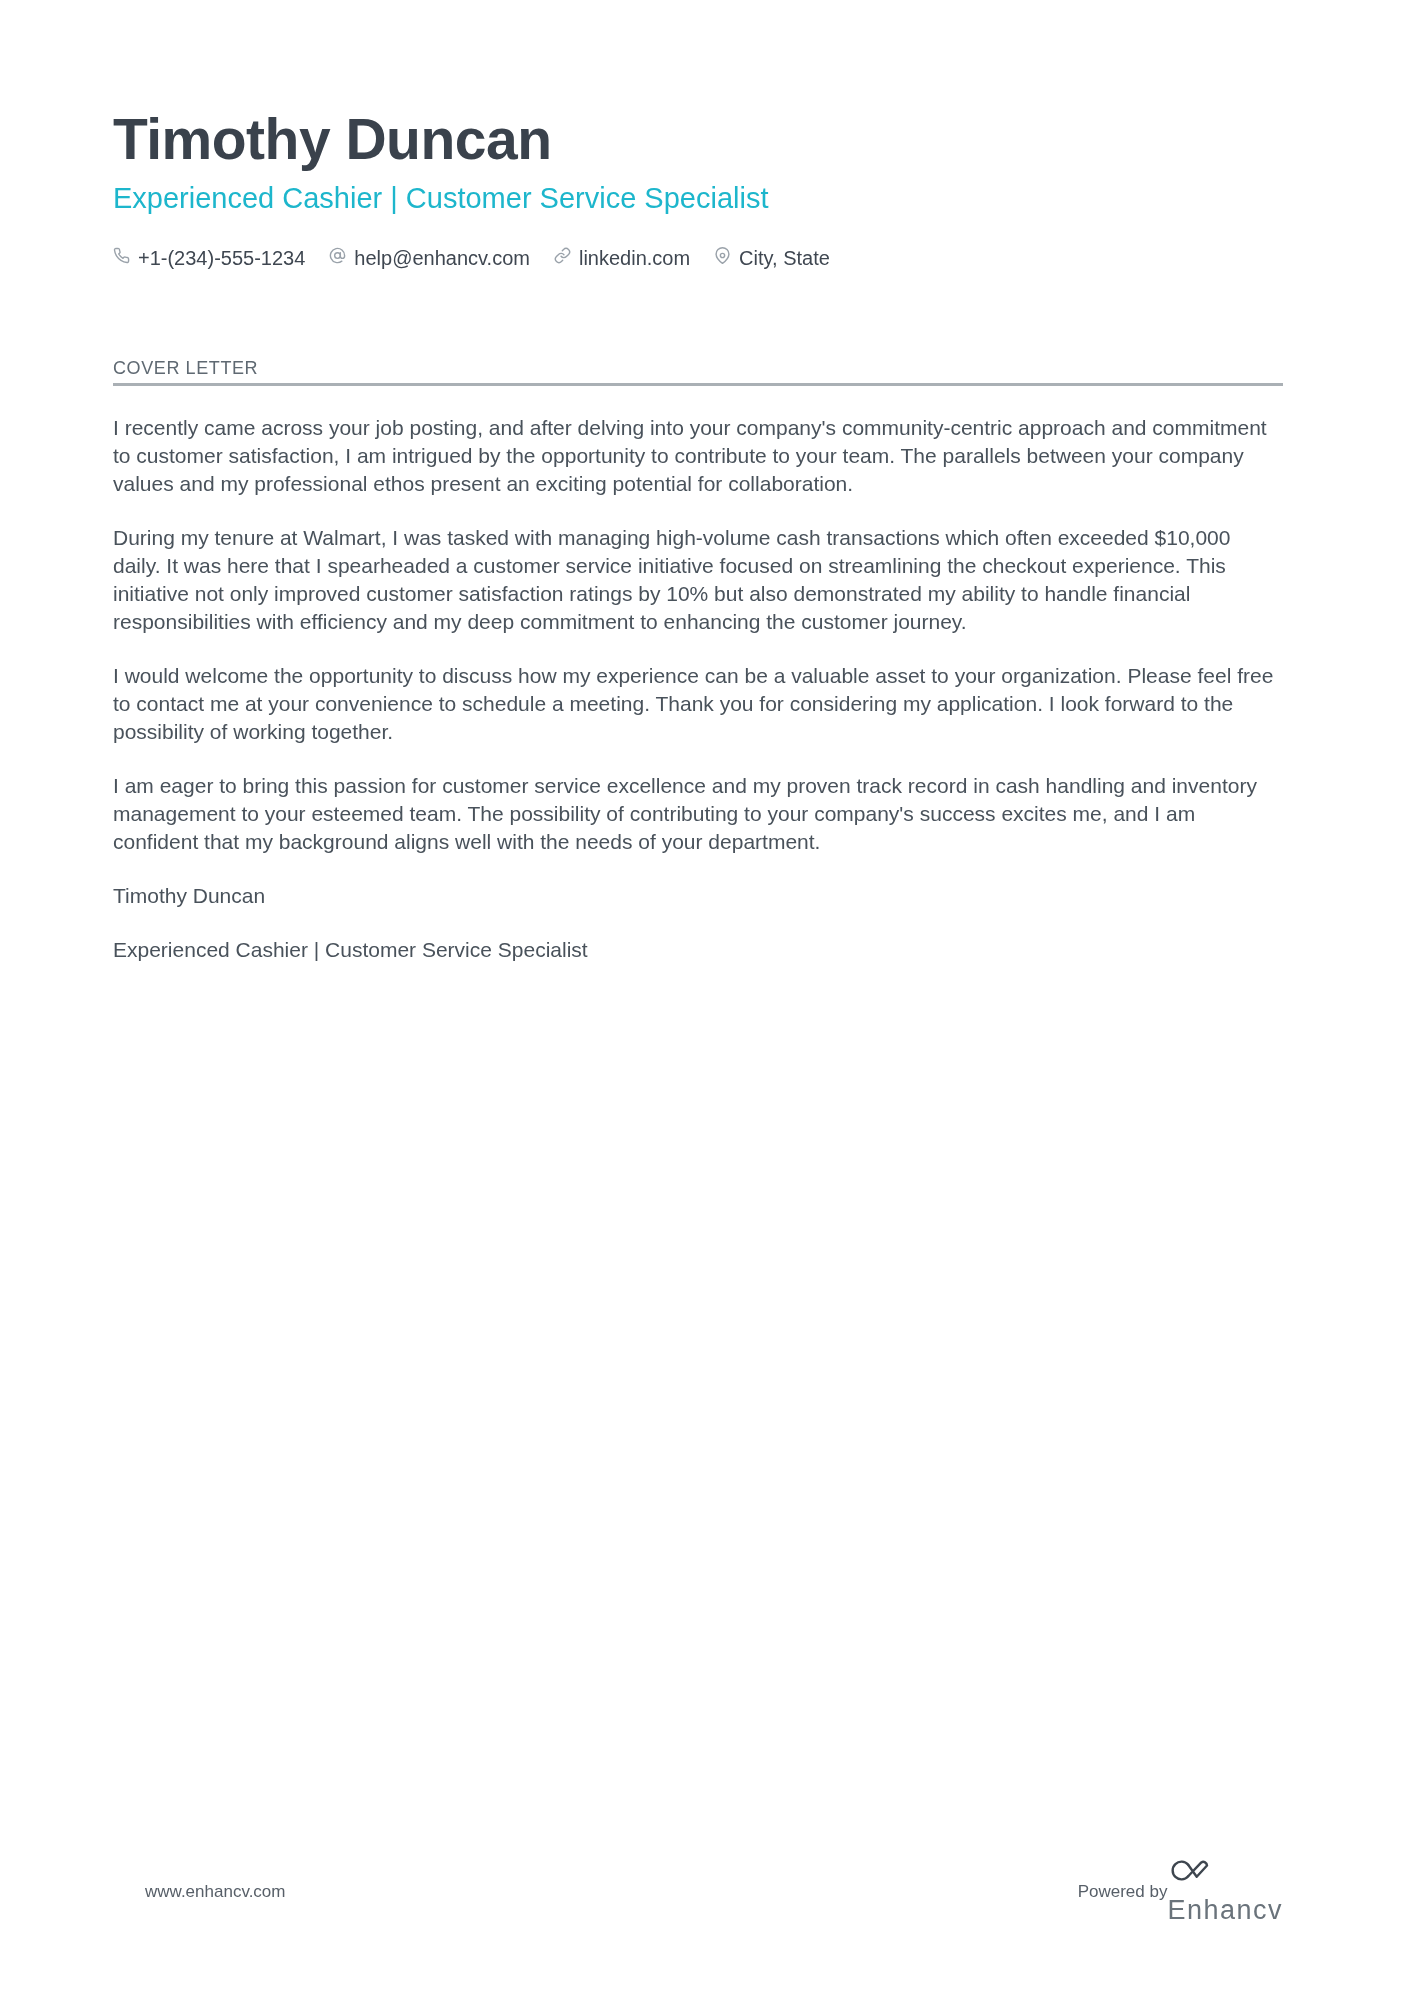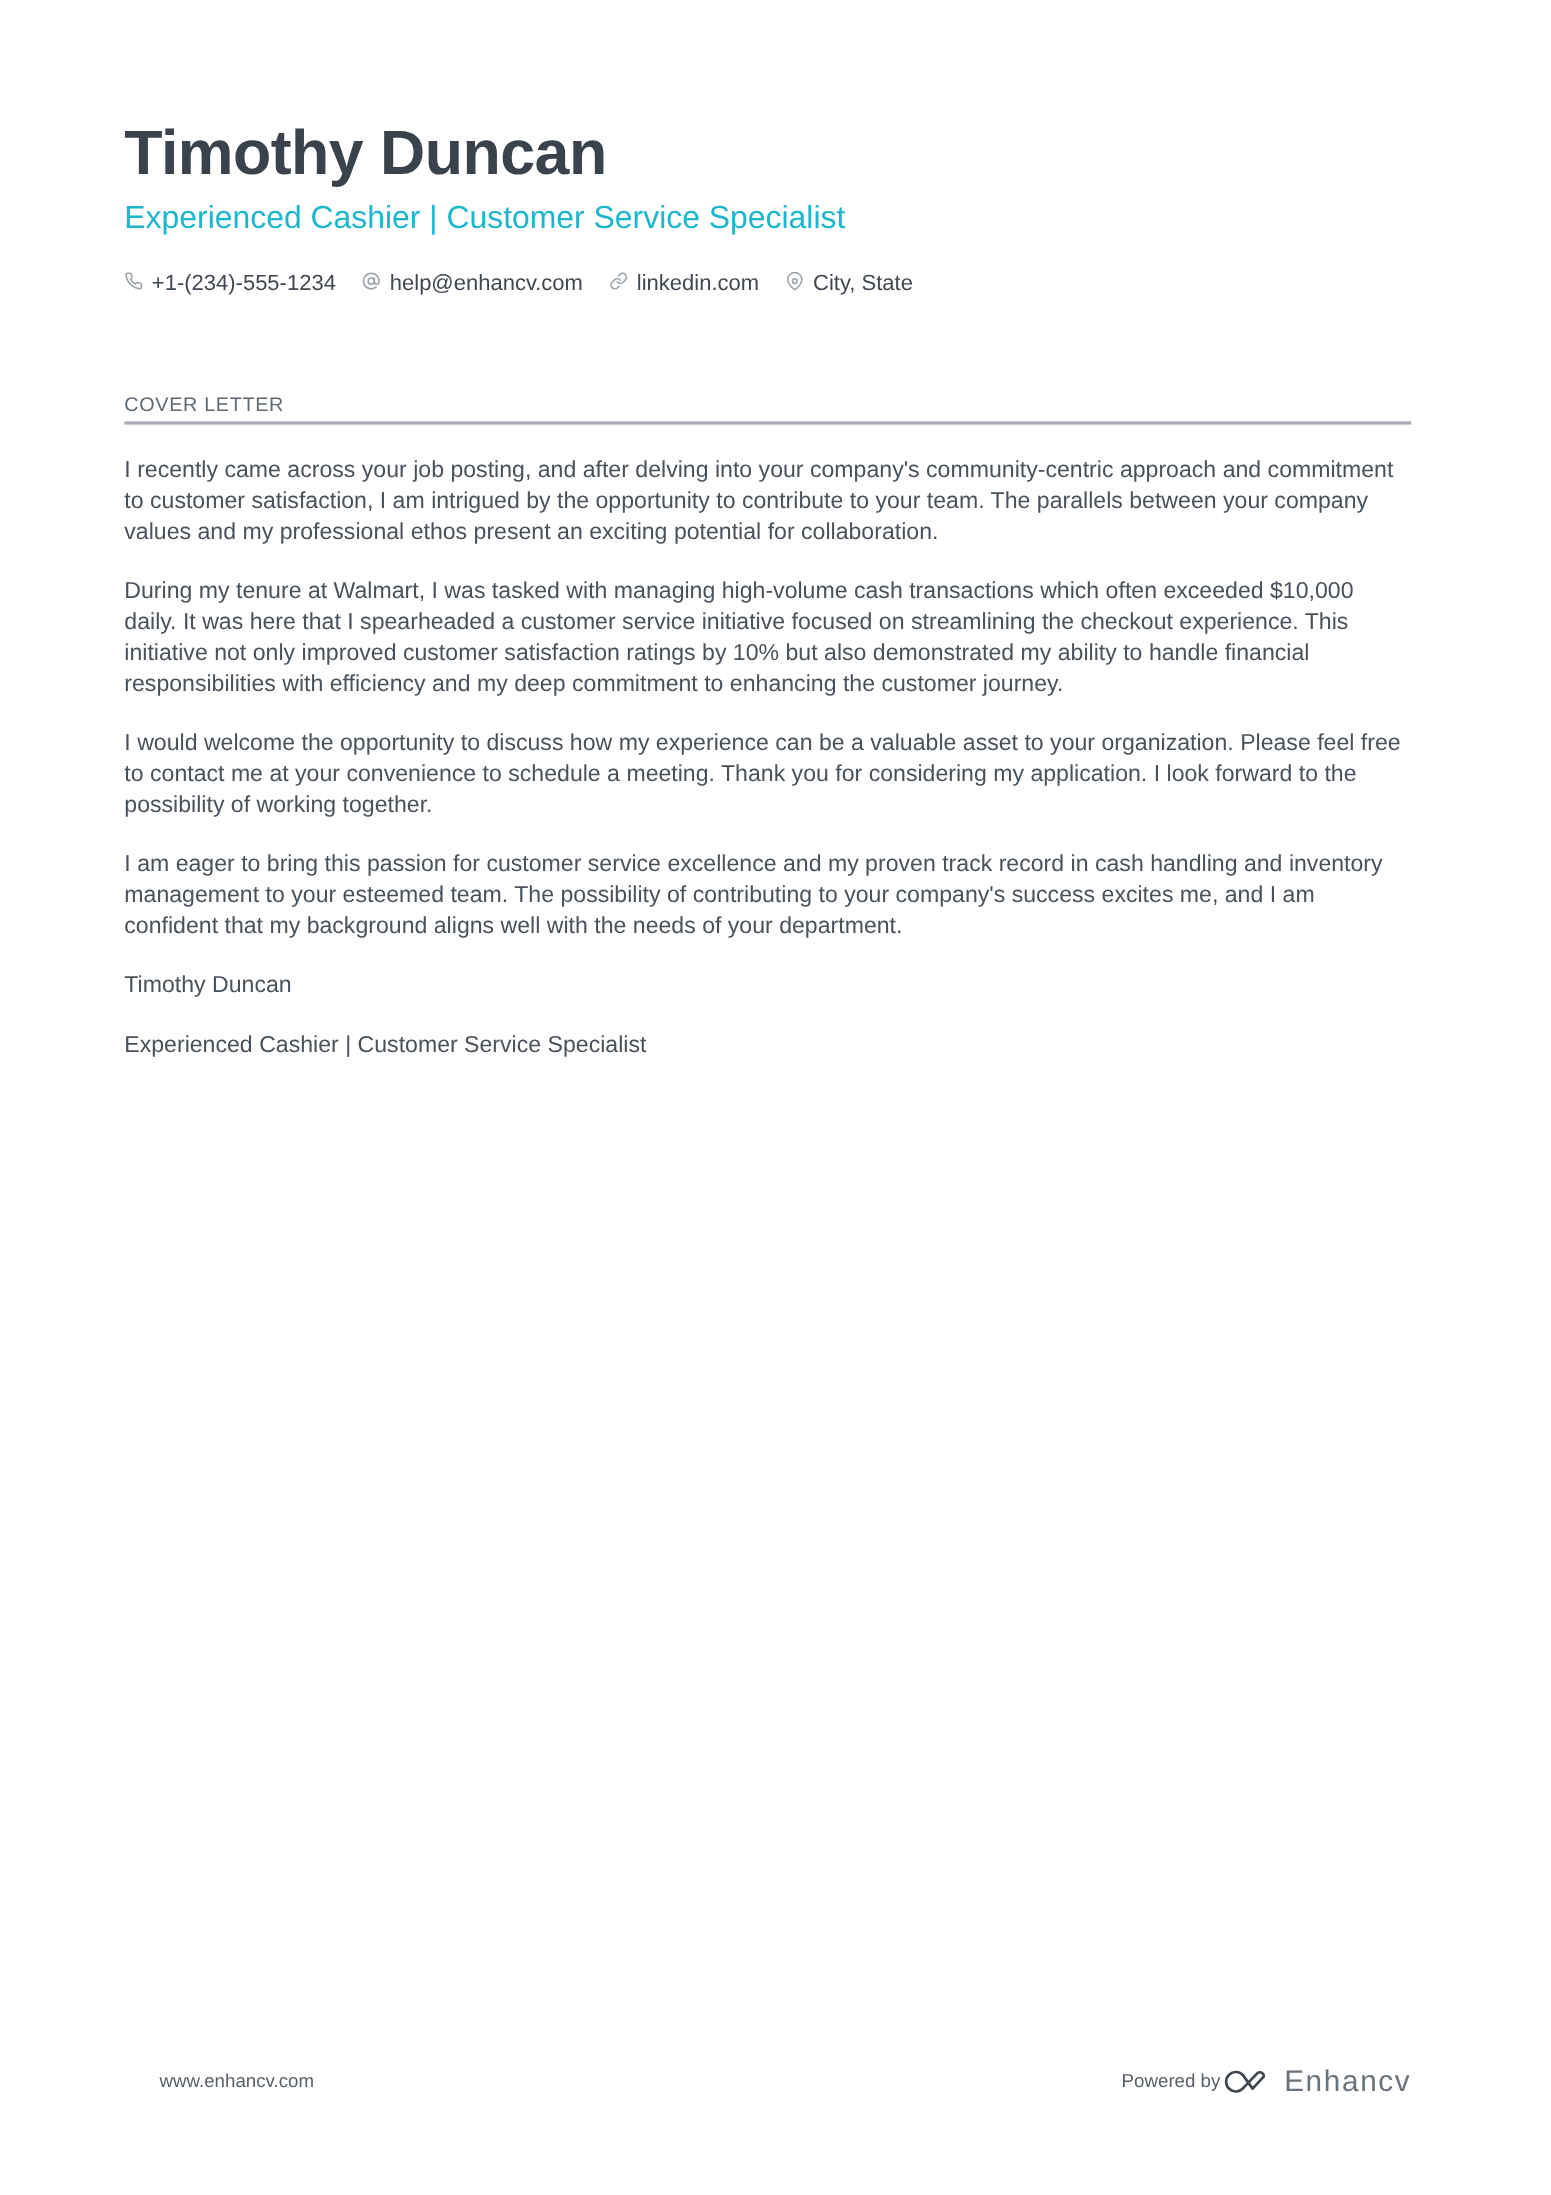--- a/index.html
+++ b/index.html
@@ -61,21 +61,21 @@
     height: 40px;
     padding: 0 127px 0 113px;
     display: flex;
     align-items: center;
     justify-content: space-between;
     margin-left: 32px;
   }
   .footer-site { font-size: 17px; color: #575f68; }
   .powered { display: flex; align-items: center; }
   .powered-by { font-size: 17px; color: #575f68; }
-  .brand-lockup { display: flex; align-items: center; gap: 12px; }
+  .brand-lockup { display: flex; align-items: flex-start; gap: 12px; flex-direction: column; }
   .brand-name {
     font-size: 27px;
     font-weight: 400;
     color: #6a737b;
     letter-spacing: 1.5px;
   }
 </style>
 </head>
 <body>
 

